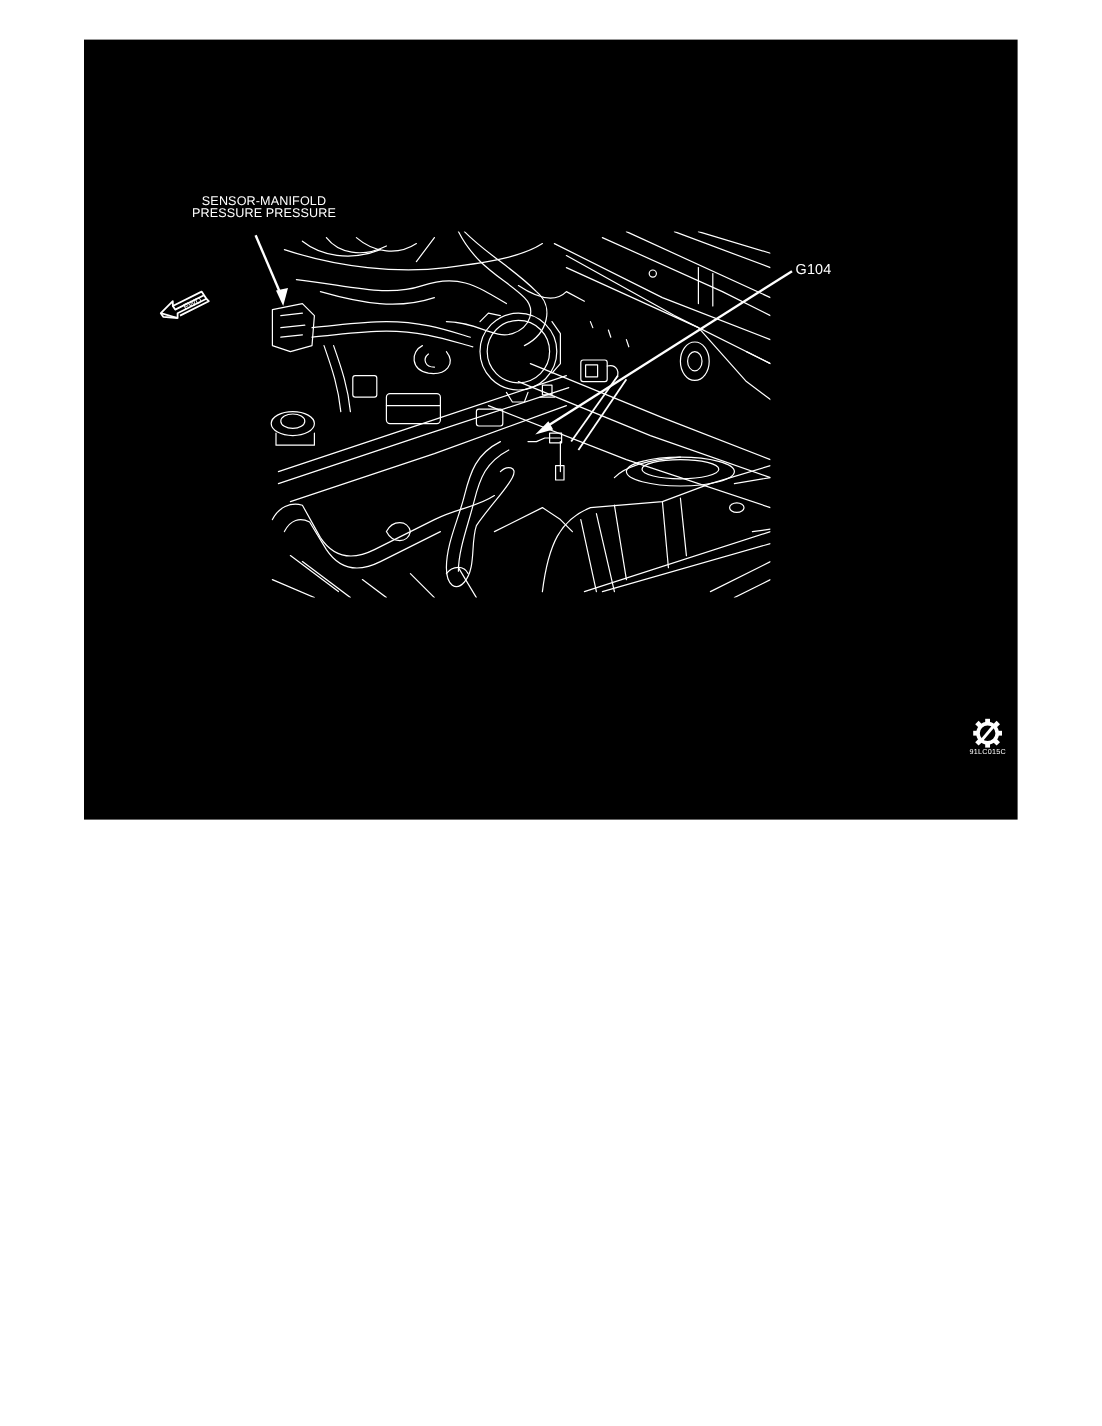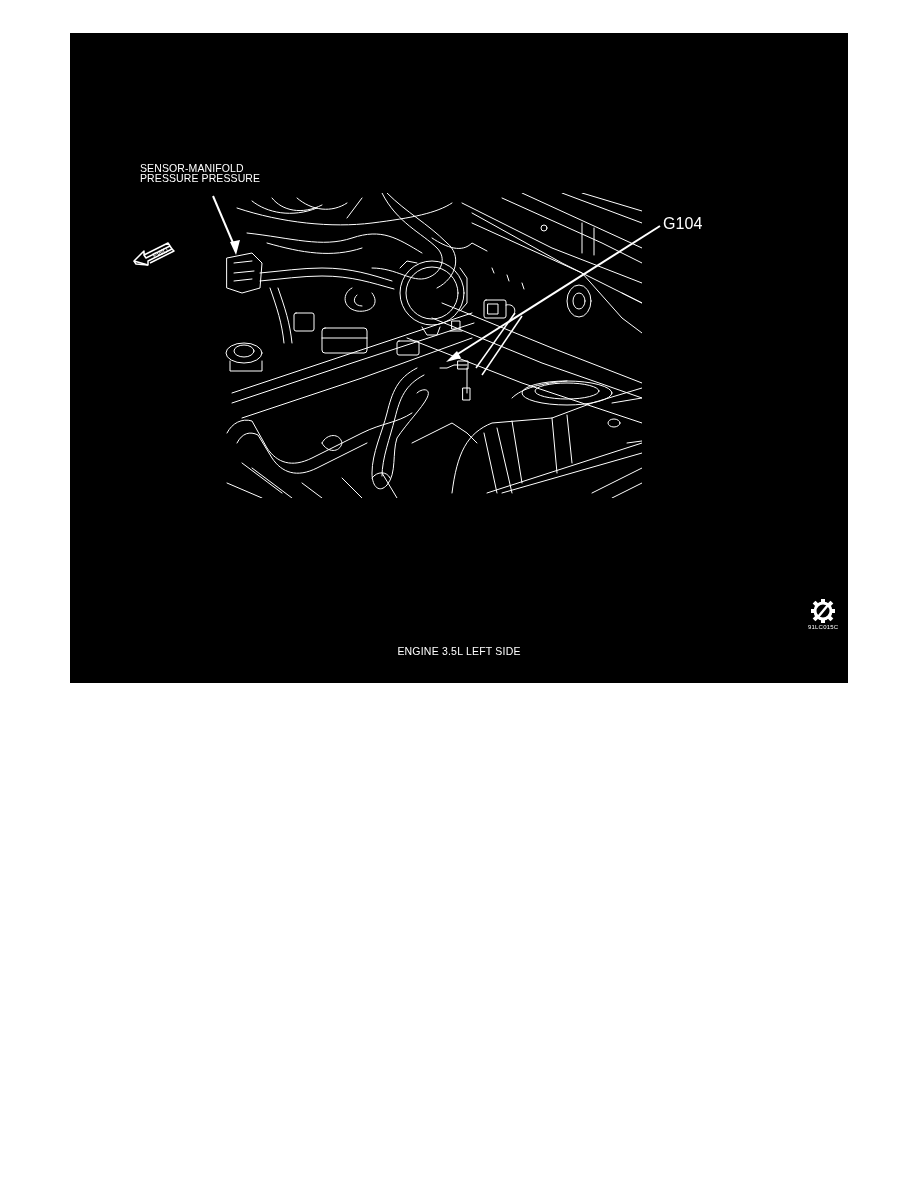--- a/index.html
+++ b/index.html
@@ -39,26 +39,26 @@
       color: #ffffff;
       font-size: 10.5px;
       line-height: 10px;
       letter-spacing: 0.1px;
       white-space: nowrap;
     }
     .callout-map {
       left: 70px;
       top: 130px;
       width: 160px;
-      text-align: left;
+      text-align: center;
     }
     .callout-g104 {
       left: 593px;
       top: 186px;
-      font-size: 16px;
+      font-size: 12px;
     }
     .leader-layer {
       position: absolute;
       left: 0;
       top: 0;
       width: 778px;
       height: 650px;
       pointer-events: none;
     }
     .fwd-arrow {
@@ -243,14 +243,13 @@
         <rect x="18.5" y="3.5" width="4" height="4" transform="rotate(45 20.5 5.5)"></rect>
         <rect x="3.5" y="18.5" width="4" height="4" transform="rotate(45 5.5 20.5)"></rect>
         <rect x="18.5" y="18.5" width="4" height="4" transform="rotate(45 20.5 20.5)"></rect>
       </g>
       <circle cx="13" cy="13" r="8" fill="none" stroke="#ffffff" stroke-width="3"></circle>
       <line x1="8" y1="19" x2="18" y2="7" stroke="#ffffff" stroke-width="2.5"></line>
     </svg>
   </div>
   <div class="logo-code">91LC015C</div>
 
-  <div class="caption">ENGINE 3.5L LEFT SIDE</div>
 </div>
 
 </body></html>

